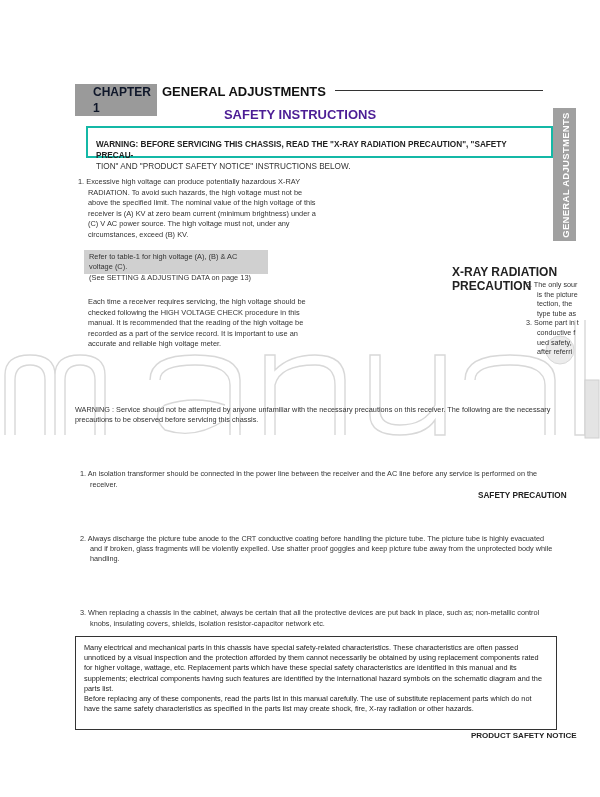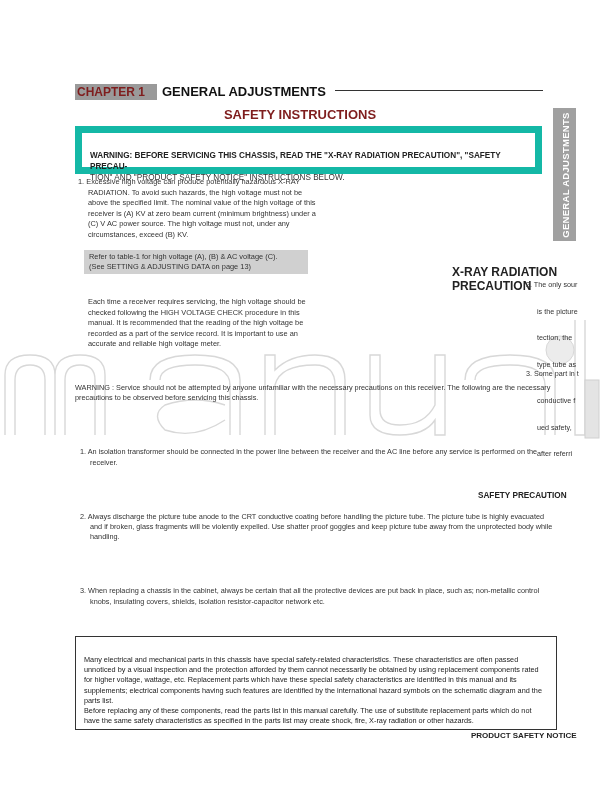--- a/index.html
+++ b/index.html
@@ -2,58 +2,58 @@
 <html><head>
   <meta charset="utf-8">
   <style>
     html, body { margin: 0; padding: 0; }
     body {
       width: 600px; height: 797px; background: #ffffff; position: relative; overflow: hidden;
       font-family: "Liberation Sans", sans-serif; color: #222;
     }
     .abs { position: absolute; }
     .chapter-tag {
-      left: 75px; top: 84px; width: 82px; height: 16px; background: #9a9a9a; color: #7f1d1d;
-      font-weight: bold; font-size: 12px; line-height: 16px; padding-left: 2px; box-sizing: border-box;
+      left: 75px; top: 84px; width: 82px; height: 32px; background: #9a9a9a; color: #0f172a;
+      font-weight: bold; font-size: 12px; line-height: 16px; padding-left: 18px; box-sizing: border-box;
     }
     .chapter-title { left: 162px; top: 84px; font-weight: bold; font-size: 13px; line-height: 16px; color: #111; }
     .header-rule { left: 335px; top: 90px; width: 208px; height: 0; border-top: 1.5px solid #333; }
-    .page-title { left: 0; width: 600px; top: 107px; text-align: center; font-weight: bold; font-size: 13px; color: #7f1d1d; }
+    .page-title { left: 0; width: 600px; top: 107px; text-align: center; font-weight: bold; font-size: 13px; color: #4c1d95; }
     .warning-box {
-      left: 75px; top: 126px; width: 467px; height: 32px; border: 7px solid #14b8a6; box-sizing: border-box;
-      padding: 17px 8px; font-size: 8.2px; line-height: 11px;
+      left: 86px; top: 126px; width: 467px; height: 32px; border: 2px solid #14b8a6; box-sizing: border-box;
+      padding: 11px 8px; font-size: 8.2px; line-height: 11px;
     }
     .warning-box .w1 { font-weight: bold; color: #222; }
     .warning-box .w2 { color: #333; }
     .side-tab {
       left: 553px; top: 108px; width: 23px; height: 133px; background: #a0a0a0;
     }
     .side-tab span {
       position: absolute; left: 50%; top: 50%; transform: translate(-50%, -50%) rotate(-90deg);
       white-space: nowrap; color: #fff; font-weight: bold; font-size: 9.5px; letter-spacing: 0.3px;
     }
     .col-text { font-size: 7.4px; line-height: 10.6px; color: #333; }
     .xray-item1 { left: 78px; top: 177px; width: 232px; }
     .hang { padding-left: 10px; text-indent: -10px; }
     .refer-box {
-      left: 84px; top: 250px; width: 224px; height: 24px; background: #d0d0d0; box-sizing: border-box;
+      left: 84px; top: 250px; width: 184px; height: 24px; background: #d0d0d0; box-sizing: border-box;
       padding: 2px 5px; font-size: 7.4px; line-height: 10.4px; color: #333;
     }
     .xray-para2 { left: 88px; top: 277px; width: 222px; margin-top: 20px; }
     .xray-heading { left: 452px; top: 265px; font-weight: bold; font-size: 12px; color: #222; }
     .xray-right { left: 526px; top: 280px; width: 74px; overflow: hidden; white-space: nowrap;
       font-size: 7.2px; line-height: 9.6px; font-weight: normal; color: #333; }
-    .xray-right .ind { padding-left: 11px; margin-top: 17px; }
+    .xray-right .ind { padding-left: 11px; }
     .watermark { left: 0; top: 320px; width: 600px; height: 120px; pointer-events: none; }
-    .safety-block { left: 75px; top: 383px; width: 480px; font-size: 7.3px; line-height: 10.2px; color: #333; }
+    .safety-block { left: 75px; top: 405px; width: 480px; font-size: 7.3px; line-height: 10.2px; color: #333; }
     .safety-block .item { padding-left: 15px; text-indent: -10px; margin-top: 44px; }
     .safety-heading { left: 478px; top: 491px; font-weight: bold; font-size: 8.2px; color: #222; }
     .product-box {
       left: 75px; top: 636px; width: 482px; height: 94px; border: 1px solid #333; box-sizing: border-box;
-      padding: 18px 8px; font-size: 7.3px; line-height: 10.2px; color: #222;
+      padding: 6px 8px; font-size: 7.3px; line-height: 10.2px; color: #222;
     }
     .product-heading { left: 458px; top: 731px; font-weight: bold; font-size: 8px; color: #222; padding-left: 13px; }
   </style>
 </head>
 <body>
 
 <div class="abs chapter-tag">CHAPTER 1</div>
 <div class="abs chapter-title">GENERAL ADJUSTMENTS</div>
 <div class="abs header-rule"></div>
 <div class="abs page-title">SAFETY INSTRUCTIONS</div>

